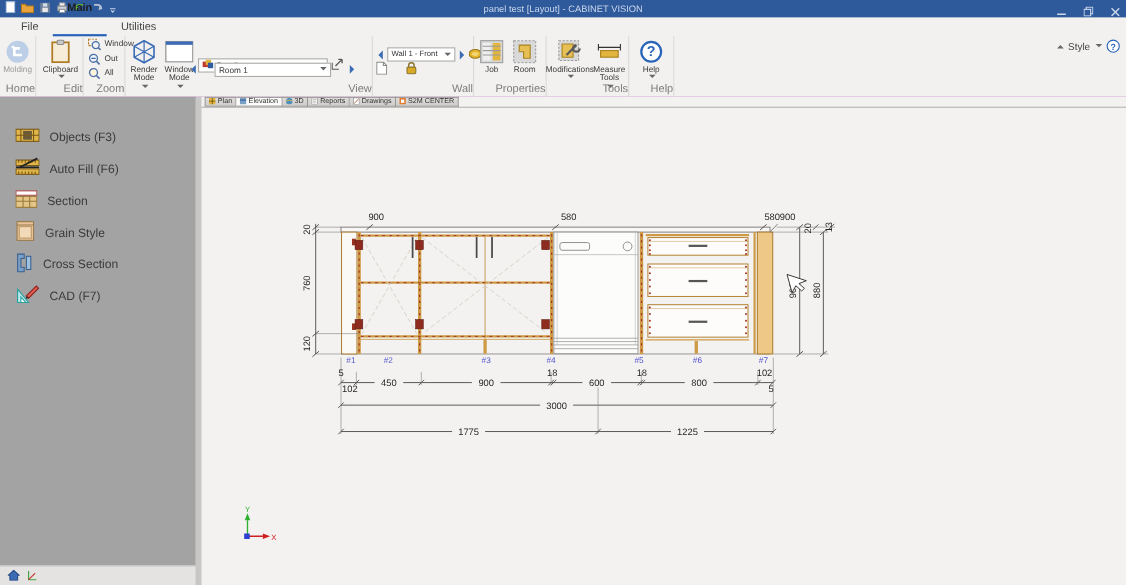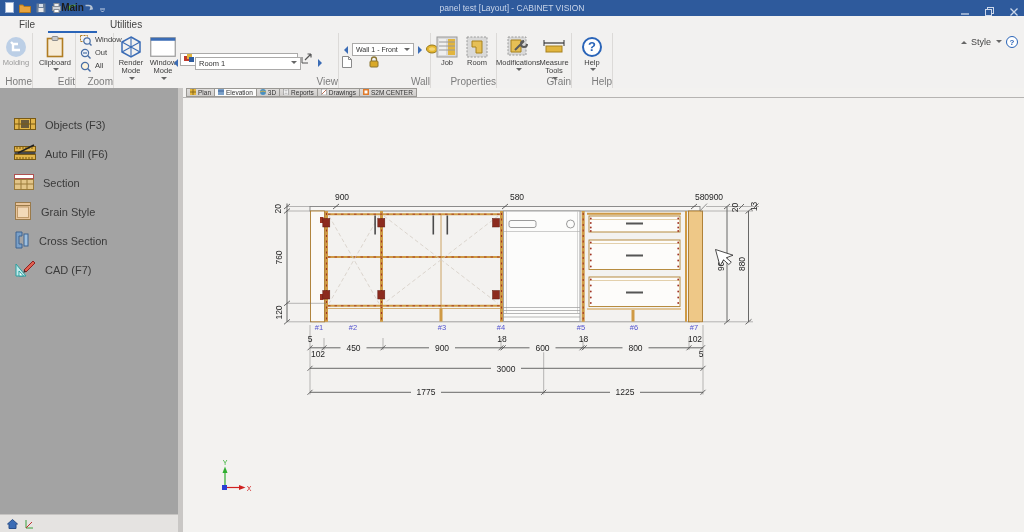--- a/index.html
+++ b/index.html
@@ -277,21 +277,21 @@
         <span class="ic">
             <svg width="24" height="20">
               <path d="M2 6 L22 6" stroke="#333" stroke-width="1.2"></path>
               <path d="M2 3 L2 9 M22 3 L22 9" stroke="#333"></path>
               <rect x="4" y="9" width="16" height="6" fill="#e2b53e" stroke="#a8821e"></rect>
             </svg>
           </span>
         <span>Measure Tools</span>
         <span class="caret"></span>
       </div>
-      <div class="glabel">Grain</div>
+      <div class="glabel">Tools</div>
     </div>
 
     <div class="rgroup" style="left:572px;width:40px">
       <div class="bigbtn" style="left:5px;width:30px">
         <span class="ic">
             <span style="width:20px;height:20px;border:2px solid #2a64b8;border-radius:50%;color:#2a64b8;font-size:13px;font-weight:bold;display:flex;align-items:center;justify-content:center;background:#fff;box-sizing:border-box">?</span>
           </span>
         <span>Help</span>
         <span class="caret"></span>
       </div>

